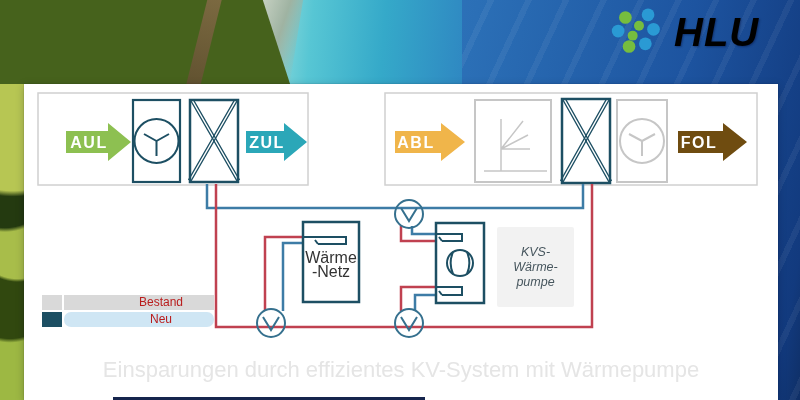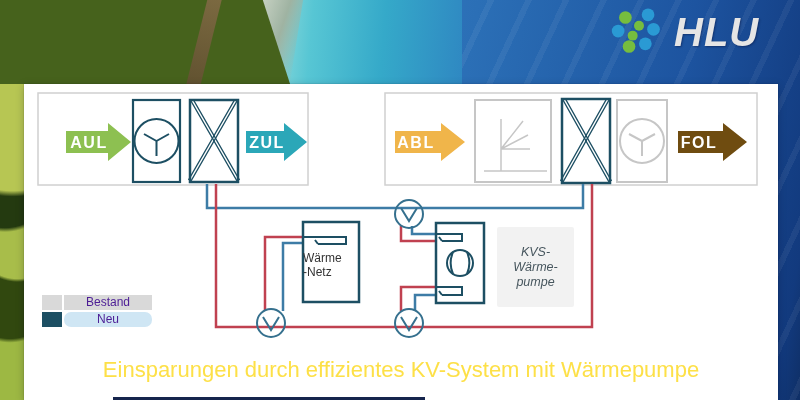--- a/index.html
+++ b/index.html
@@ -34,48 +34,48 @@
     background-image:
       radial-gradient(circle at 50% 8%,#b7c653 0 28%,rgba(0,0,0,0) 30%),
       radial-gradient(circle at 20% 30%,#243a10 0 22%,rgba(0,0,0,0) 24%),
       radial-gradient(circle at 70% 48%,#a8bd4a 0 26%,rgba(0,0,0,0) 28%),
       radial-gradient(circle at 40% 66%,#31480f 0 22%,rgba(0,0,0,0) 24%),
       radial-gradient(circle at 60% 85%,#9db843 0 26%,rgba(0,0,0,0) 28%);}
 
   
   .logo{position:absolute;left:610px;top:5px;display:flex;align-items:center;z-index:6;}
   .logo-text{font-style:italic;font-weight:bold;font-size:40px;line-height:52px;
-    color:#e5e5e5;letter-spacing:1px;margin-left:6px;
+    color:#000000;letter-spacing:1px;margin-left:6px;
     text-shadow:1px 1px 2px rgba(5,15,60,0.45);}
 
   
   .card{position:absolute;left:24px;top:84px;width:754px;height:316px;background:#ffffff;
     box-shadow:0 0 0 1px rgba(0,0,0,0.05),0 2px 8px rgba(0,0,30,0.25);z-index:3;}
 
   .diagram-svg{position:absolute;left:0;top:0;width:800px;height:400px;z-index:4;}
 
   .arrow-label{font-family:"Liberation Sans",sans-serif;font-weight:bold;font-size:16px;
     fill:#ffffff;letter-spacing:1.5px;text-anchor:middle;}
 
   
   .hn-label{position:absolute;left:303px;top:251px;width:56px;z-index:5;
-    font-size:12px;line-height:14px;color:#333;}
+    font-size:16px;line-height:14px;color:#333;text-align:center;}
   .hp-label{position:absolute;left:497px;top:227px;width:77px;height:80px;z-index:5;
     background:#f2f2f2;border-radius:2px;font-style:italic;font-size:12.5px;line-height:15px;
     color:#47565e;text-align:center;display:flex;flex-direction:column;justify-content:center;}
   .legend{position:absolute;left:42px;top:295px;z-index:5;}
   .legend-row{display:flex;align-items:center;margin-bottom:2px;}
   .legend-swatch{width:20px;height:15px;margin-right:2px;}
   .sw-bestand{background:#d9d9d9;}
   .sw-neu{background:#1d4f63;}
-  .legend-strip{width:88px;height:15px;font-size:12px;line-height:15px;color:#4c1d95;text-align:center;}
+  .legend-strip{width:106px;height:15px;font-size:12px;line-height:15px;color:#b91c1c;text-align:center;padding-left:44px;}
   .strip-bestand{background:#d9d9d9;}
   .strip-neu{background:#cfe6f4;border-radius:7px;}
   .caption{position:absolute;left:24px;top:357px;width:754px;z-index:5;
-    font-size:22px;color:#fde047;text-align:center;}
+    font-size:22px;color:#e5e5e5;text-align:center;}
   .bottom-bar{position:absolute;left:113px;top:397px;width:312px;height:3px;background:#16254d;z-index:7;}
 </style>
 </head>
 <body>
 
 <div class="stage">
 
   <div class="water"></div>
   <div class="turquoise"></div>
   <div class="rocks"></div>

